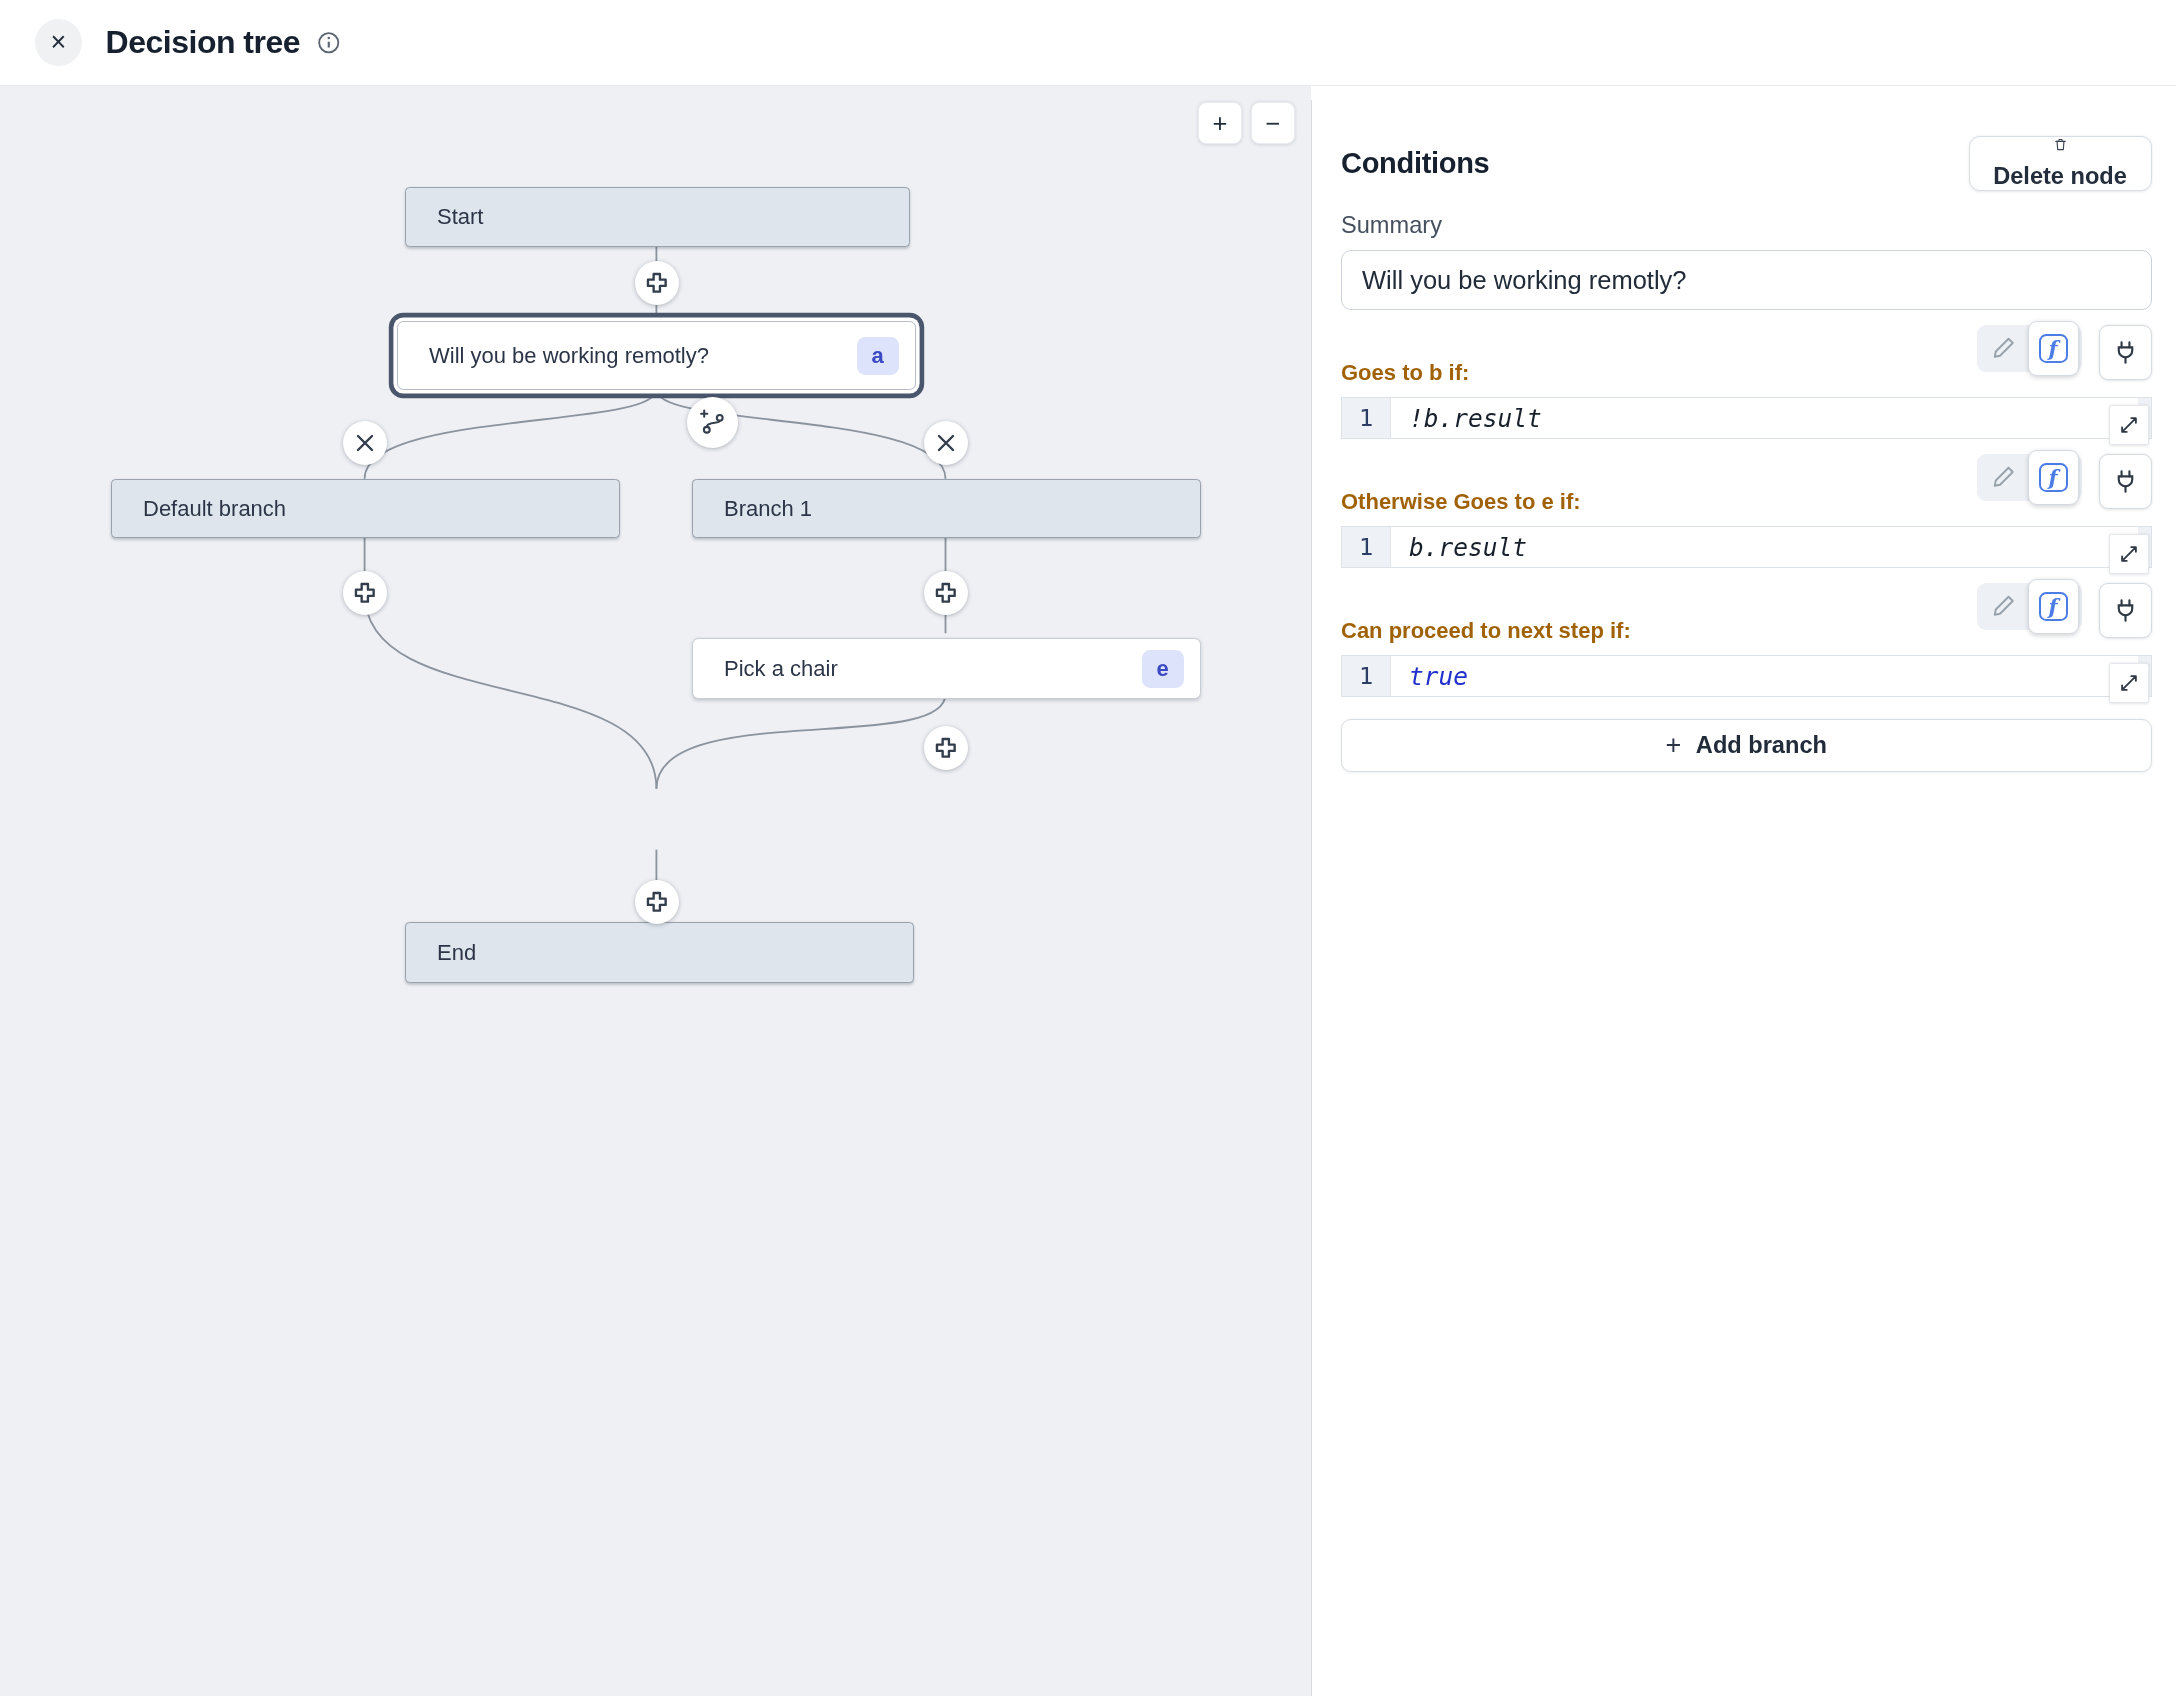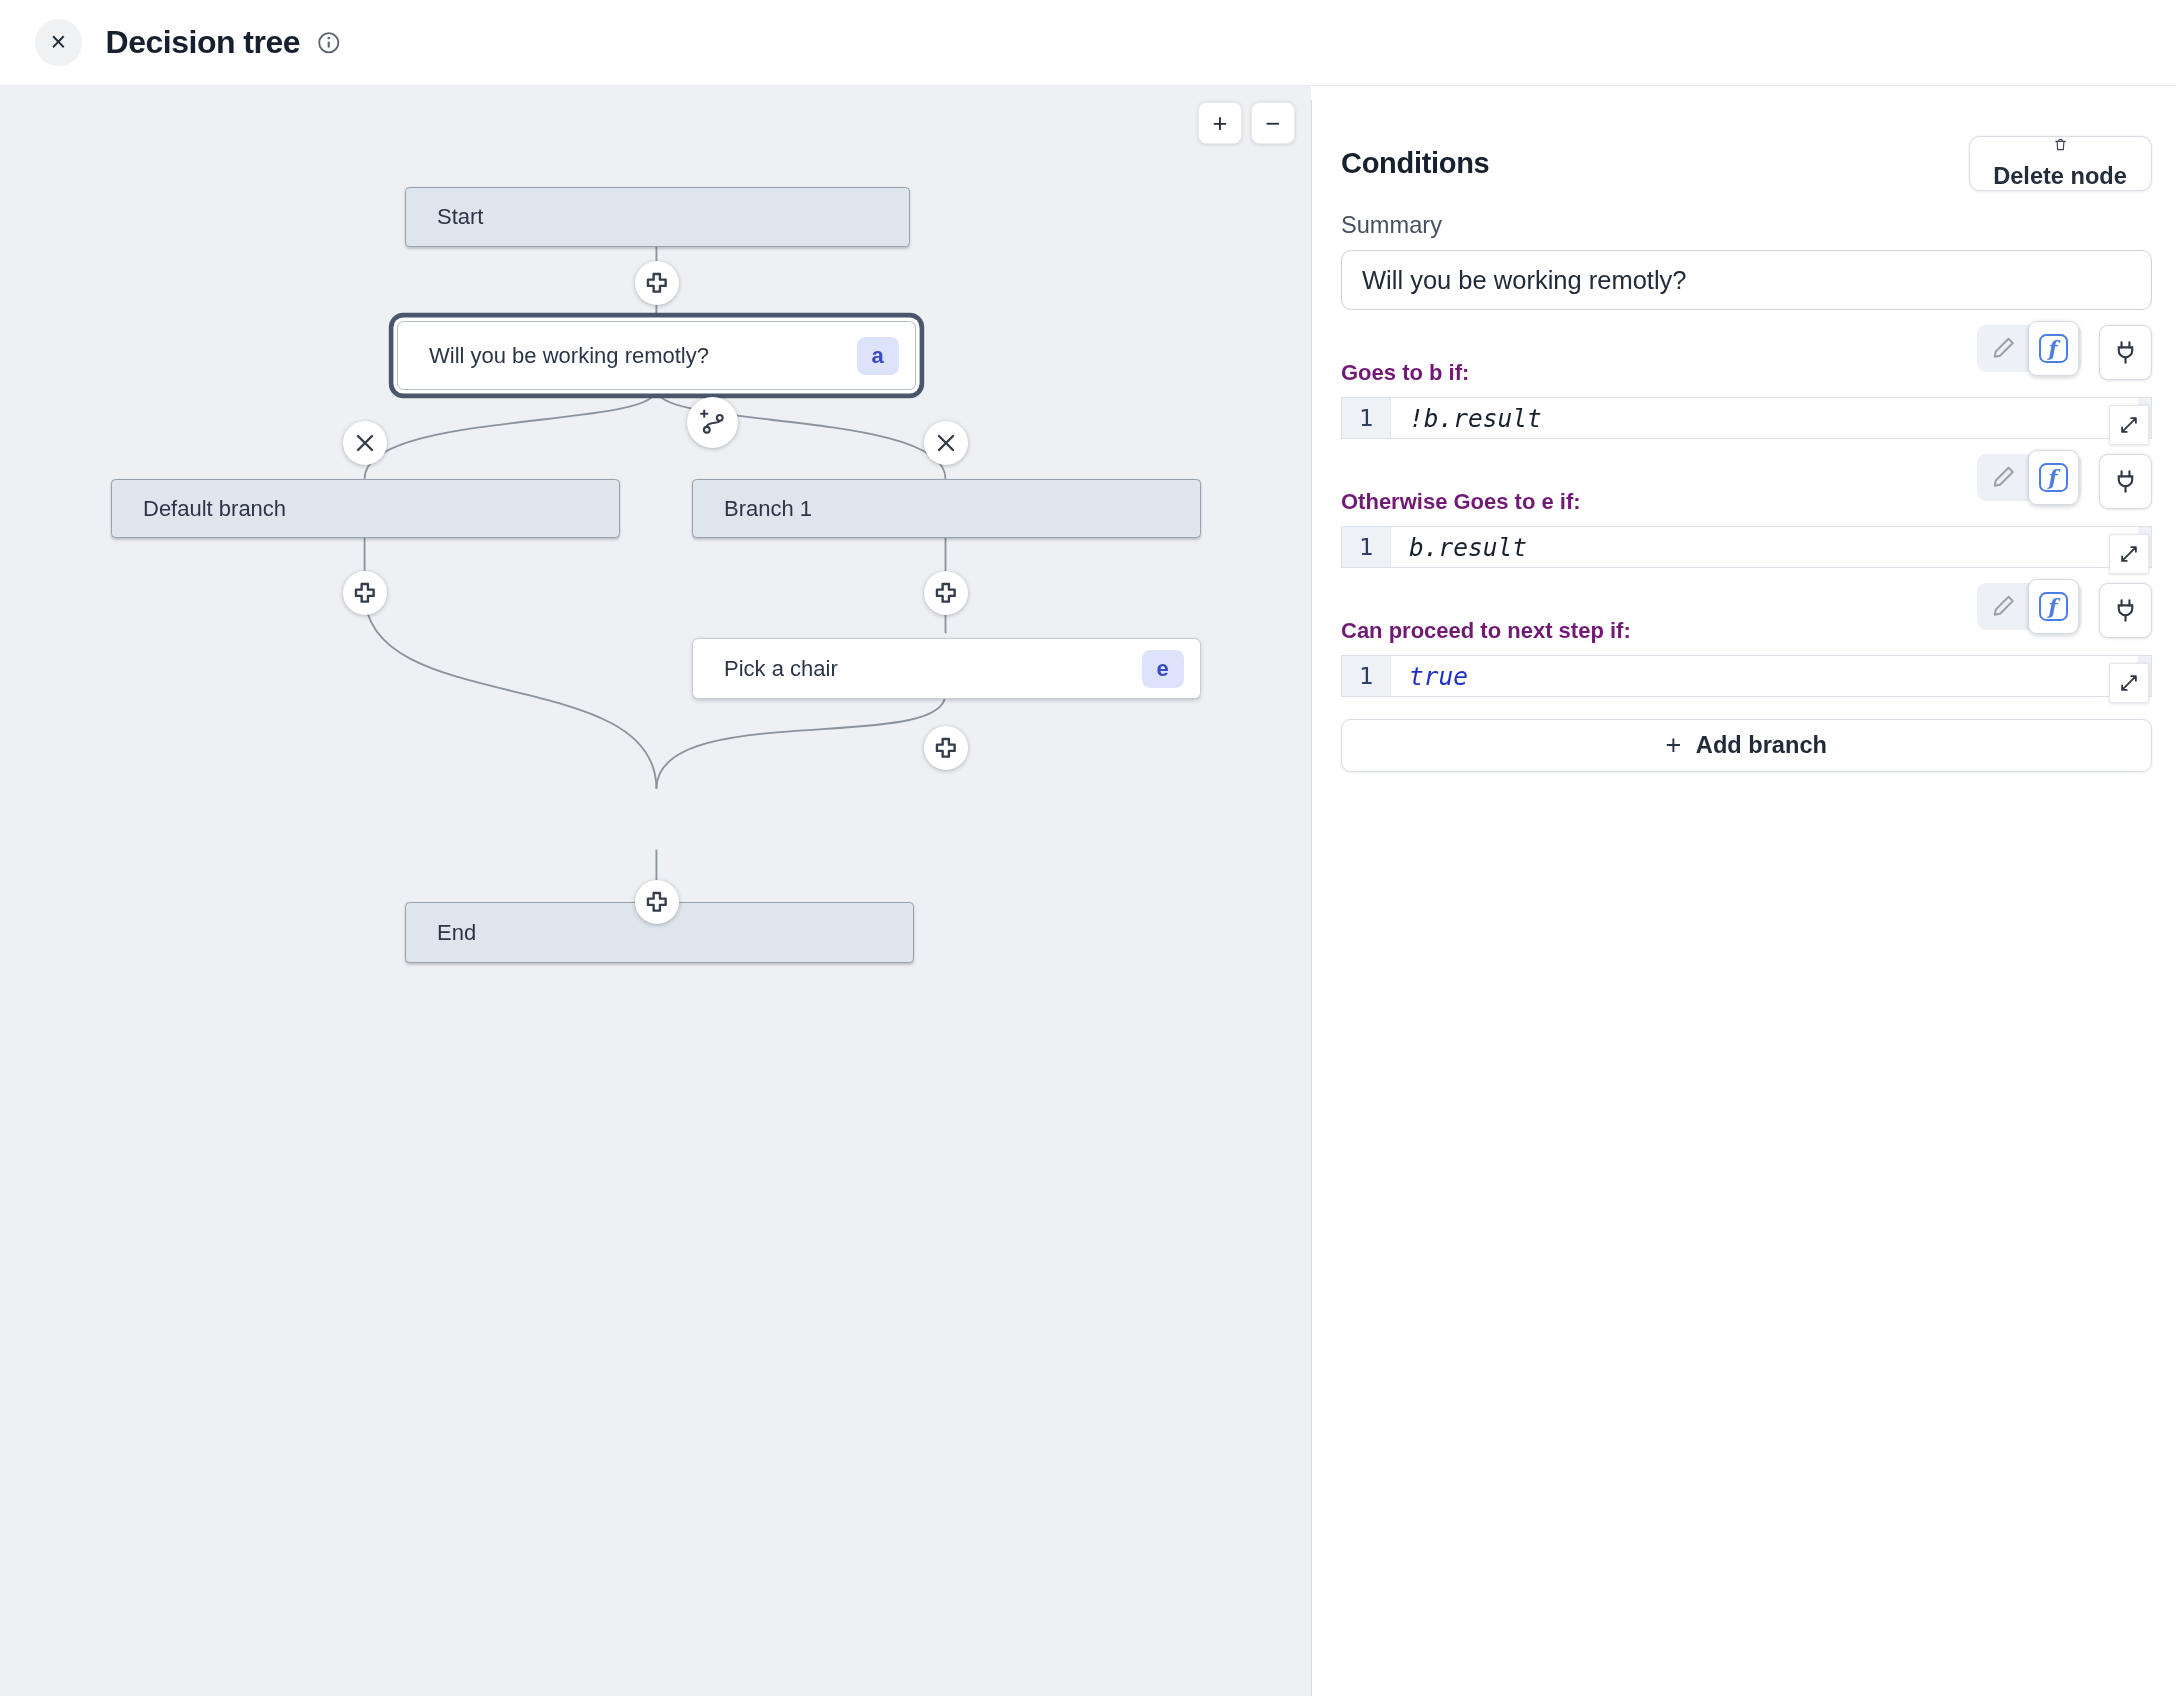--- a/index.html
+++ b/index.html
@@ -51,21 +51,21 @@
                 box-shadow:0 0.9px 2.7px rgba(25,35,50,.1); display:flex; align-items:center; gap:11px;
                 font-size:23.6px; font-weight:bold; color:#232d3b; cursor:pointer;
                 font-family:"Liberation Sans", sans-serif;flex-direction:column; }
 
   .summary-label { margin-top:21px; font-size:23.6px; color:#46505e; }
   .summary-input { margin-top:11px; width:100%; height:60px; border:1.8px solid #ccd2da; border-radius:10px;
                    padding:0 20px; font-size:25.5px; color:#212b39; background:#ffffff;
                    font-family:"Liberation Sans", sans-serif; }
 
   .section-head { position:relative; height:58px; margin-top:20px; }
-  .section-label { position:absolute; left:0; bottom:1.8px; font-size:22px; font-weight:bold; color:#701a75; }
+  .section-label { position:absolute; left:0; bottom:1.8px; font-size:22px; font-weight:bold; color:#a16207; }
   .icon-cluster { position:absolute; right:0; top:-5.5px; display:flex; align-items:flex-start; }
   .seg-group { display:flex; background:#edf0f4; border-radius:9px; height:47px; align-items:center; padding:0 3.6px; }
   .icon-btn { border:none; background:transparent; width:47px; height:47px; display:flex;
               align-items:center; justify-content:center; cursor:pointer; }
   .fx-btn { background:#ffffff; border:0.9px solid #d6dbe1; border-radius:9px; width:51px; height:55px;
             margin-top:1.8px; box-shadow:0 1.8px 4.5px rgba(25,35,50,.18); }
   .fx-square { width:29px; height:29px; border:2.3px solid #4c7ce6; border-radius:7.3px; color:#4c7ce6;
                font-family:"DejaVu Serif", serif; font-style:italic; font-weight:bold; font-size:21px;
                display:flex; align-items:center; justify-content:center; }
   .plug-btn { background:#ffffff; border:0.9px solid #d6dbe1; border-radius:9px; width:53px; height:55px;
@@ -137,21 +137,21 @@
     <div class="node gray" style="left:692px; top:393px; width:509px; height:59px;">
       <span>Branch 1</span>
     </div>
 
     <div class="node white" style="left:692px; top:552px; width:509px; height:61px;">
       <span>Pick a chair</span>
       <span class="badge">e</span>
     </div>
 
 
-    <div class="node gray" style="left:405px; top:816px; width:509px; height:61px;">
+    <div class="node gray" style="left:405px; top:836px; width:509px; height:61px;">
       <span>End</span>
     </div>
 
     <button class="conn plus" style="left:635px; top:175px;">
       <svg width="23.6" height="23.6" viewBox="-12 -12 24 24">
         <path d="M -3.2 -9 H 3.2 V -3.2 H 9 V 3.2 H 3.2 V 9 H -3.2 V 3.2 H -9 V -3.2 H -3.2 Z" fill="#ffffff" stroke="#333d4b" stroke-width="2.4" stroke-linejoin="round"></path>
       </svg>
     </button>
     <button class="conn plus" style="left:343px; top:485px;">
       <svg width="23.6" height="23.6" viewBox="-12 -12 24 24">

